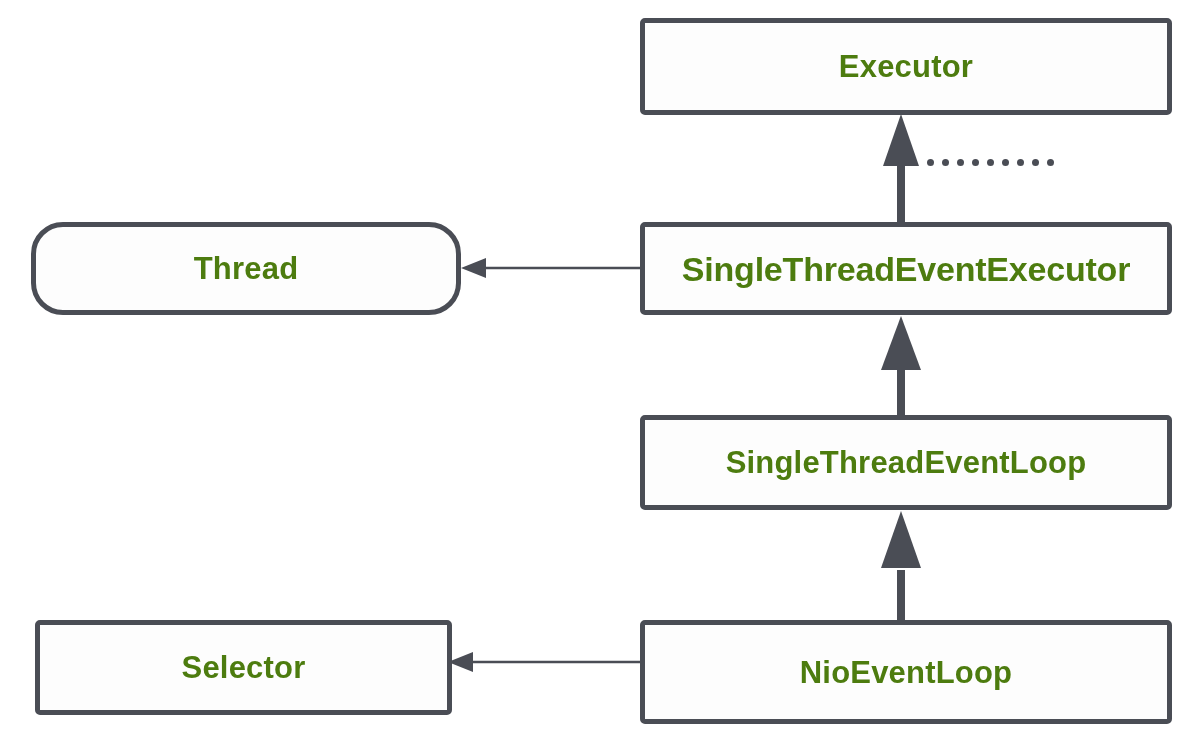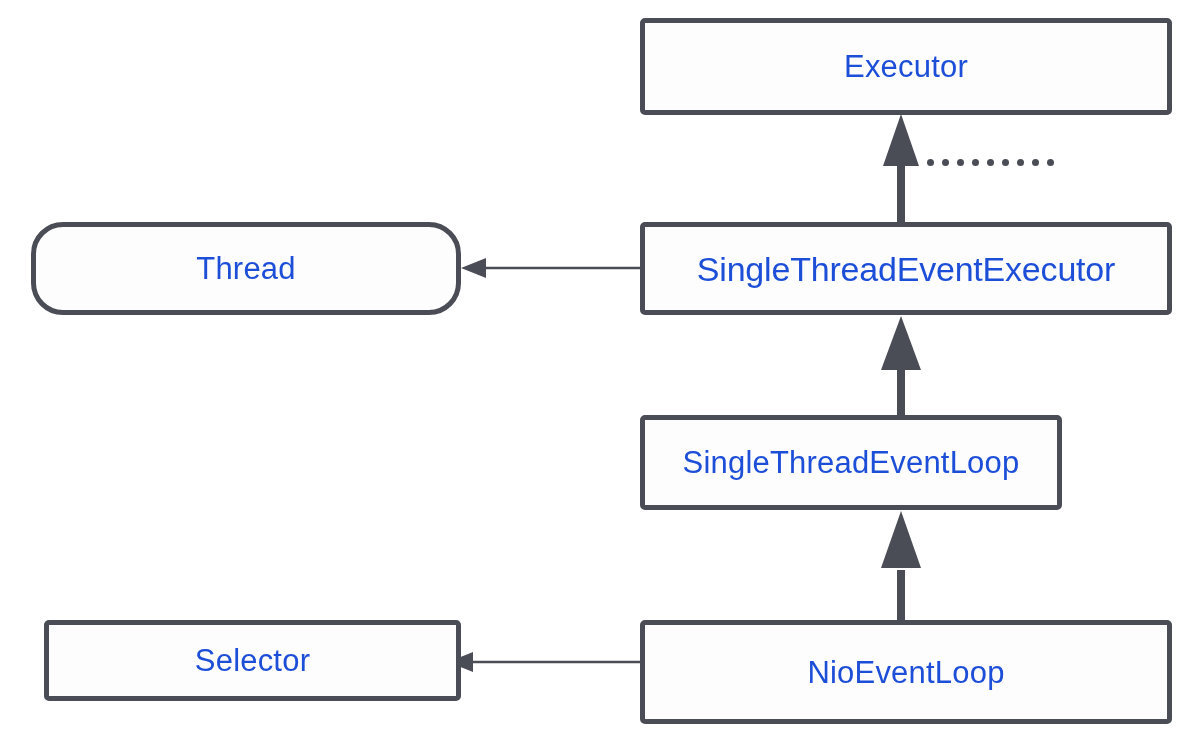--- a/index.html
+++ b/index.html
@@ -22,23 +22,23 @@
     box-sizing: border-box;
     background: #fdfdfd;
     border: 5px solid #4a4d55;
     border-radius: 5px;
     display: flex;
     align-items: center;
     justify-content: center;
     z-index: 3;
   }
   .class-label {
-    color: #1d4ed8;
+    color: #4d7c0f;
     font-size: 31px;
-    font-weight: 400;
+    font-weight: 700;
     letter-spacing: 0.2px;
     white-space: nowrap;
     line-height: 1;
   }
   .class-label.tight {
     font-size: 34px;
     letter-spacing: -0.2px;
   }
   svg.edge-layer {
     position: absolute;
@@ -113,25 +113,25 @@
   </div>
 
   <div class="class-box" style="left:31px; top:222px; width:430px; height:93px;border-radius:32px;">
     <span class="class-label">Thread</span>
   </div>
 
   <div class="class-box" style="left:640px; top:222px; width:532px; height:93px;">
     <span class="class-label tight">SingleThreadEventExecutor</span>
   </div>
 
-  <div class="class-box" style="left:640px; top:415px; width:422px; height:95px;">
+  <div class="class-box" style="left:640px; top:415px; width:532px; height:95px;">
     <span class="class-label">SingleThreadEventLoop</span>
   </div>
 
-  <div class="class-box" style="left:44px; top:620px; width:417px; height:81px;">
+  <div class="class-box" style="left:35px; top:620px; width:417px; height:95px;">
     <span class="class-label">Selector</span>
   </div>
 
   <div class="class-box" style="left:640px; top:620px; width:532px; height:104px;">
     <span class="class-label">NioEventLoop</span>
   </div>
 
 </div>
 
 </body></html>

